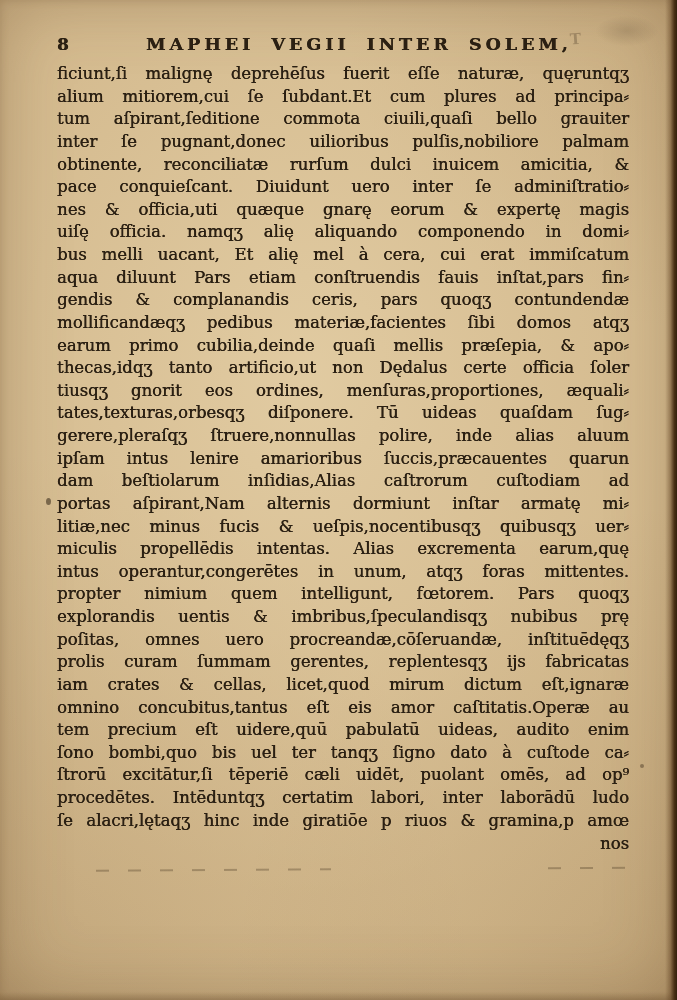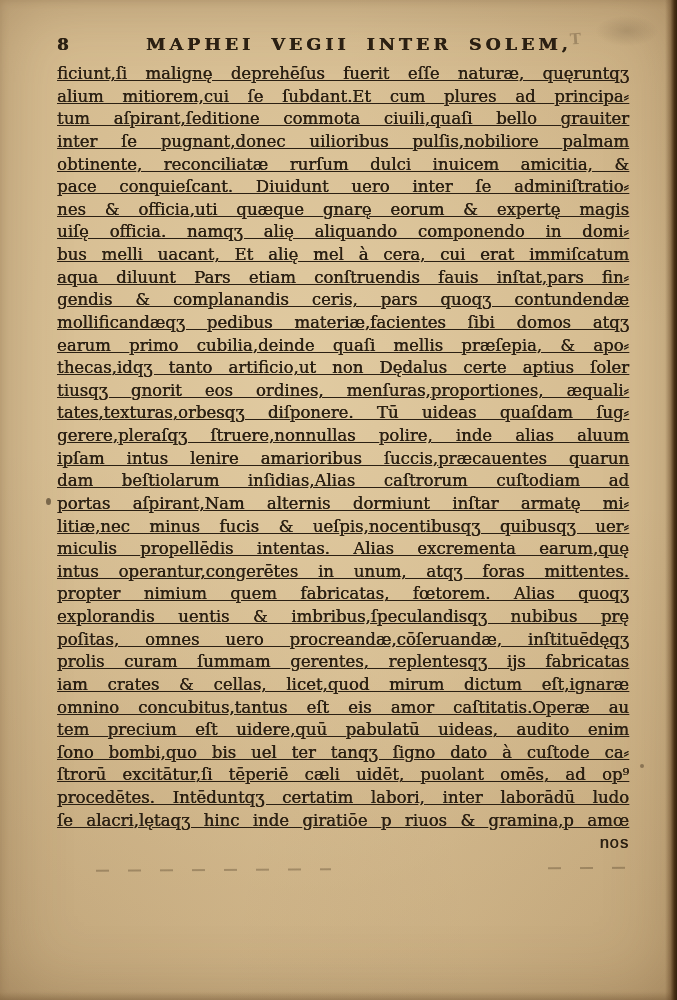--- a/index.html
+++ b/index.html
@@ -49,26 +49,24 @@
     background:radial-gradient(60% 60% at 50% 50%, rgba(80,62,40,.20), transparent 75%);
   }
   .text{
     position:absolute;top:63px;left:57px;width:572px;
     font-size:16.5px;line-height:22.62px;
     text-shadow:.35px 0 currentColor;
   }
   .ln{
     text-align:justify;
     text-align-last:justify;
-    text-decoration:underline;
   }
   .catchword-row{
     text-align:right;
     margin-top:1px;
-    font-family:Liberation Mono, monospace;
   }
   .bleed{
     position:absolute;height:2px;opacity:.30;
     background:repeating-linear-gradient(to right,#3a2a16 0 13px, transparent 13px 32px);
     transform:rotate(-.4deg);
   }
   .bleed-a{left:96px;top:869px;width:235px;}
   .bleed-b{left:548px;top:867px;width:86px;}
   .speck-a{position:absolute;left:46px;top:498px;width:5px;height:7px;background:rgba(50,36,20,.55);border-radius:50%;}
   .speck-b{position:absolute;left:640px;top:764px;width:4px;height:4px;background:rgba(50,36,20,.4);border-radius:50%;}
@@ -93,31 +91,31 @@
     <div class="ln">inter ſe pugnant,donec uilioribus pulſis,nobiliore palmam</div>
     <div class="ln">obtinente, reconciliatæ rurſum dulci inuicem amicitia, &amp;</div>
     <div class="ln">pace conquieſcant. Diuidunt uero inter ſe adminiſtratio⸗</div>
     <div class="ln">nes &amp; officia,uti quæque gnarę eorum &amp; expertę magis</div>
     <div class="ln">uiſę officia. namqʒ alię aliquando componendo in domi⸗</div>
     <div class="ln">bus melli uacant, Et alię mel à cera, cui erat immiſcatum</div>
     <div class="ln">aqua diluunt Pars etiam conſtruendis fauis inſtat,pars fin⸗</div>
     <div class="ln">gendis &amp; complanandis ceris, pars quoqʒ contundendæ</div>
     <div class="ln">mollificandæqʒ pedibus materiæ,facientes ſibi domos atqʒ</div>
     <div class="ln">earum primo cubilia,deinde quaſi mellis præſepia, &amp; apo⸗</div>
-    <div class="ln">thecas,idqʒ tanto artificio,ut non Dędalus certe aptius ſoler</div>
+    <div class="ln">thecas,idqʒ tanto artificio,ut non Dędalus certe officia ſoler</div>
     <div class="ln">tiusqʒ gnorit eos ordines, menſuras,proportiones, æquali⸗</div>
     <div class="ln">tates,texturas,orbesqʒ diſponere. Tū uideas quaſdam ſug⸗</div>
     <div class="ln">gerere,pleraſqʒ ſtruere,nonnullas polire, inde alias aluum</div>
     <div class="ln">ipſam intus lenire amarioribus ſuccis,præcauentes quarun</div>
     <div class="ln">dam beſtiolarum inſidias,Alias caſtrorum cuſtodiam ad</div>
     <div class="ln">portas aſpirant,Nam alternis dormiunt inſtar armatę mi⸗</div>
     <div class="ln">litiæ,nec minus fucis &amp; ueſpis,nocentibusqʒ quibusqʒ uer⸗</div>
     <div class="ln">miculis propellēdis intentas. Alias excrementa earum,quę</div>
     <div class="ln">intus operantur,congerētes in unum, atqʒ foras mittentes.</div>
-    <div class="ln">propter nimium quem fabricatas, fœtorem. Alias quoqʒ</div>
+    <div class="ln">propter nimium quem intelligunt, fœtorem. Pars quoqʒ</div>
     <div class="ln">explorandis uentis &amp; imbribus,ſpeculandisqʒ nubibus prę</div>
     <div class="ln">poſitas, omnes uero procreandæ,cōſeruandæ, inſtituēdęqʒ</div>
     <div class="ln">prolis curam ſummam gerentes, replentesqʒ ijs fabricatas</div>
     <div class="ln">iam crates &amp; cellas, licet,quod mirum dictum eſt,ignaræ</div>
     <div class="ln">omnino concubitus,tantus eſt eis amor caſtitatis.Operæ au</div>
     <div class="ln">tem precium eſt uidere,quū pabulatū uideas, audito enim</div>
     <div class="ln">ſono bombi,quo bis uel ter tanqʒ ſigno dato à cuſtode ca⸗</div>
     <div class="ln">ſtrorū excitātur,ſi tēperiē cæli uidēt, puolant omēs, ad op⁹</div>
     <div class="ln">procedētes. Intēduntqʒ certatim labori, inter laborādū ludo</div>
     <div class="ln">ſe alacri,lętaqʒ hinc inde giratiōe p riuos &amp; gramina,p amœ</div>

